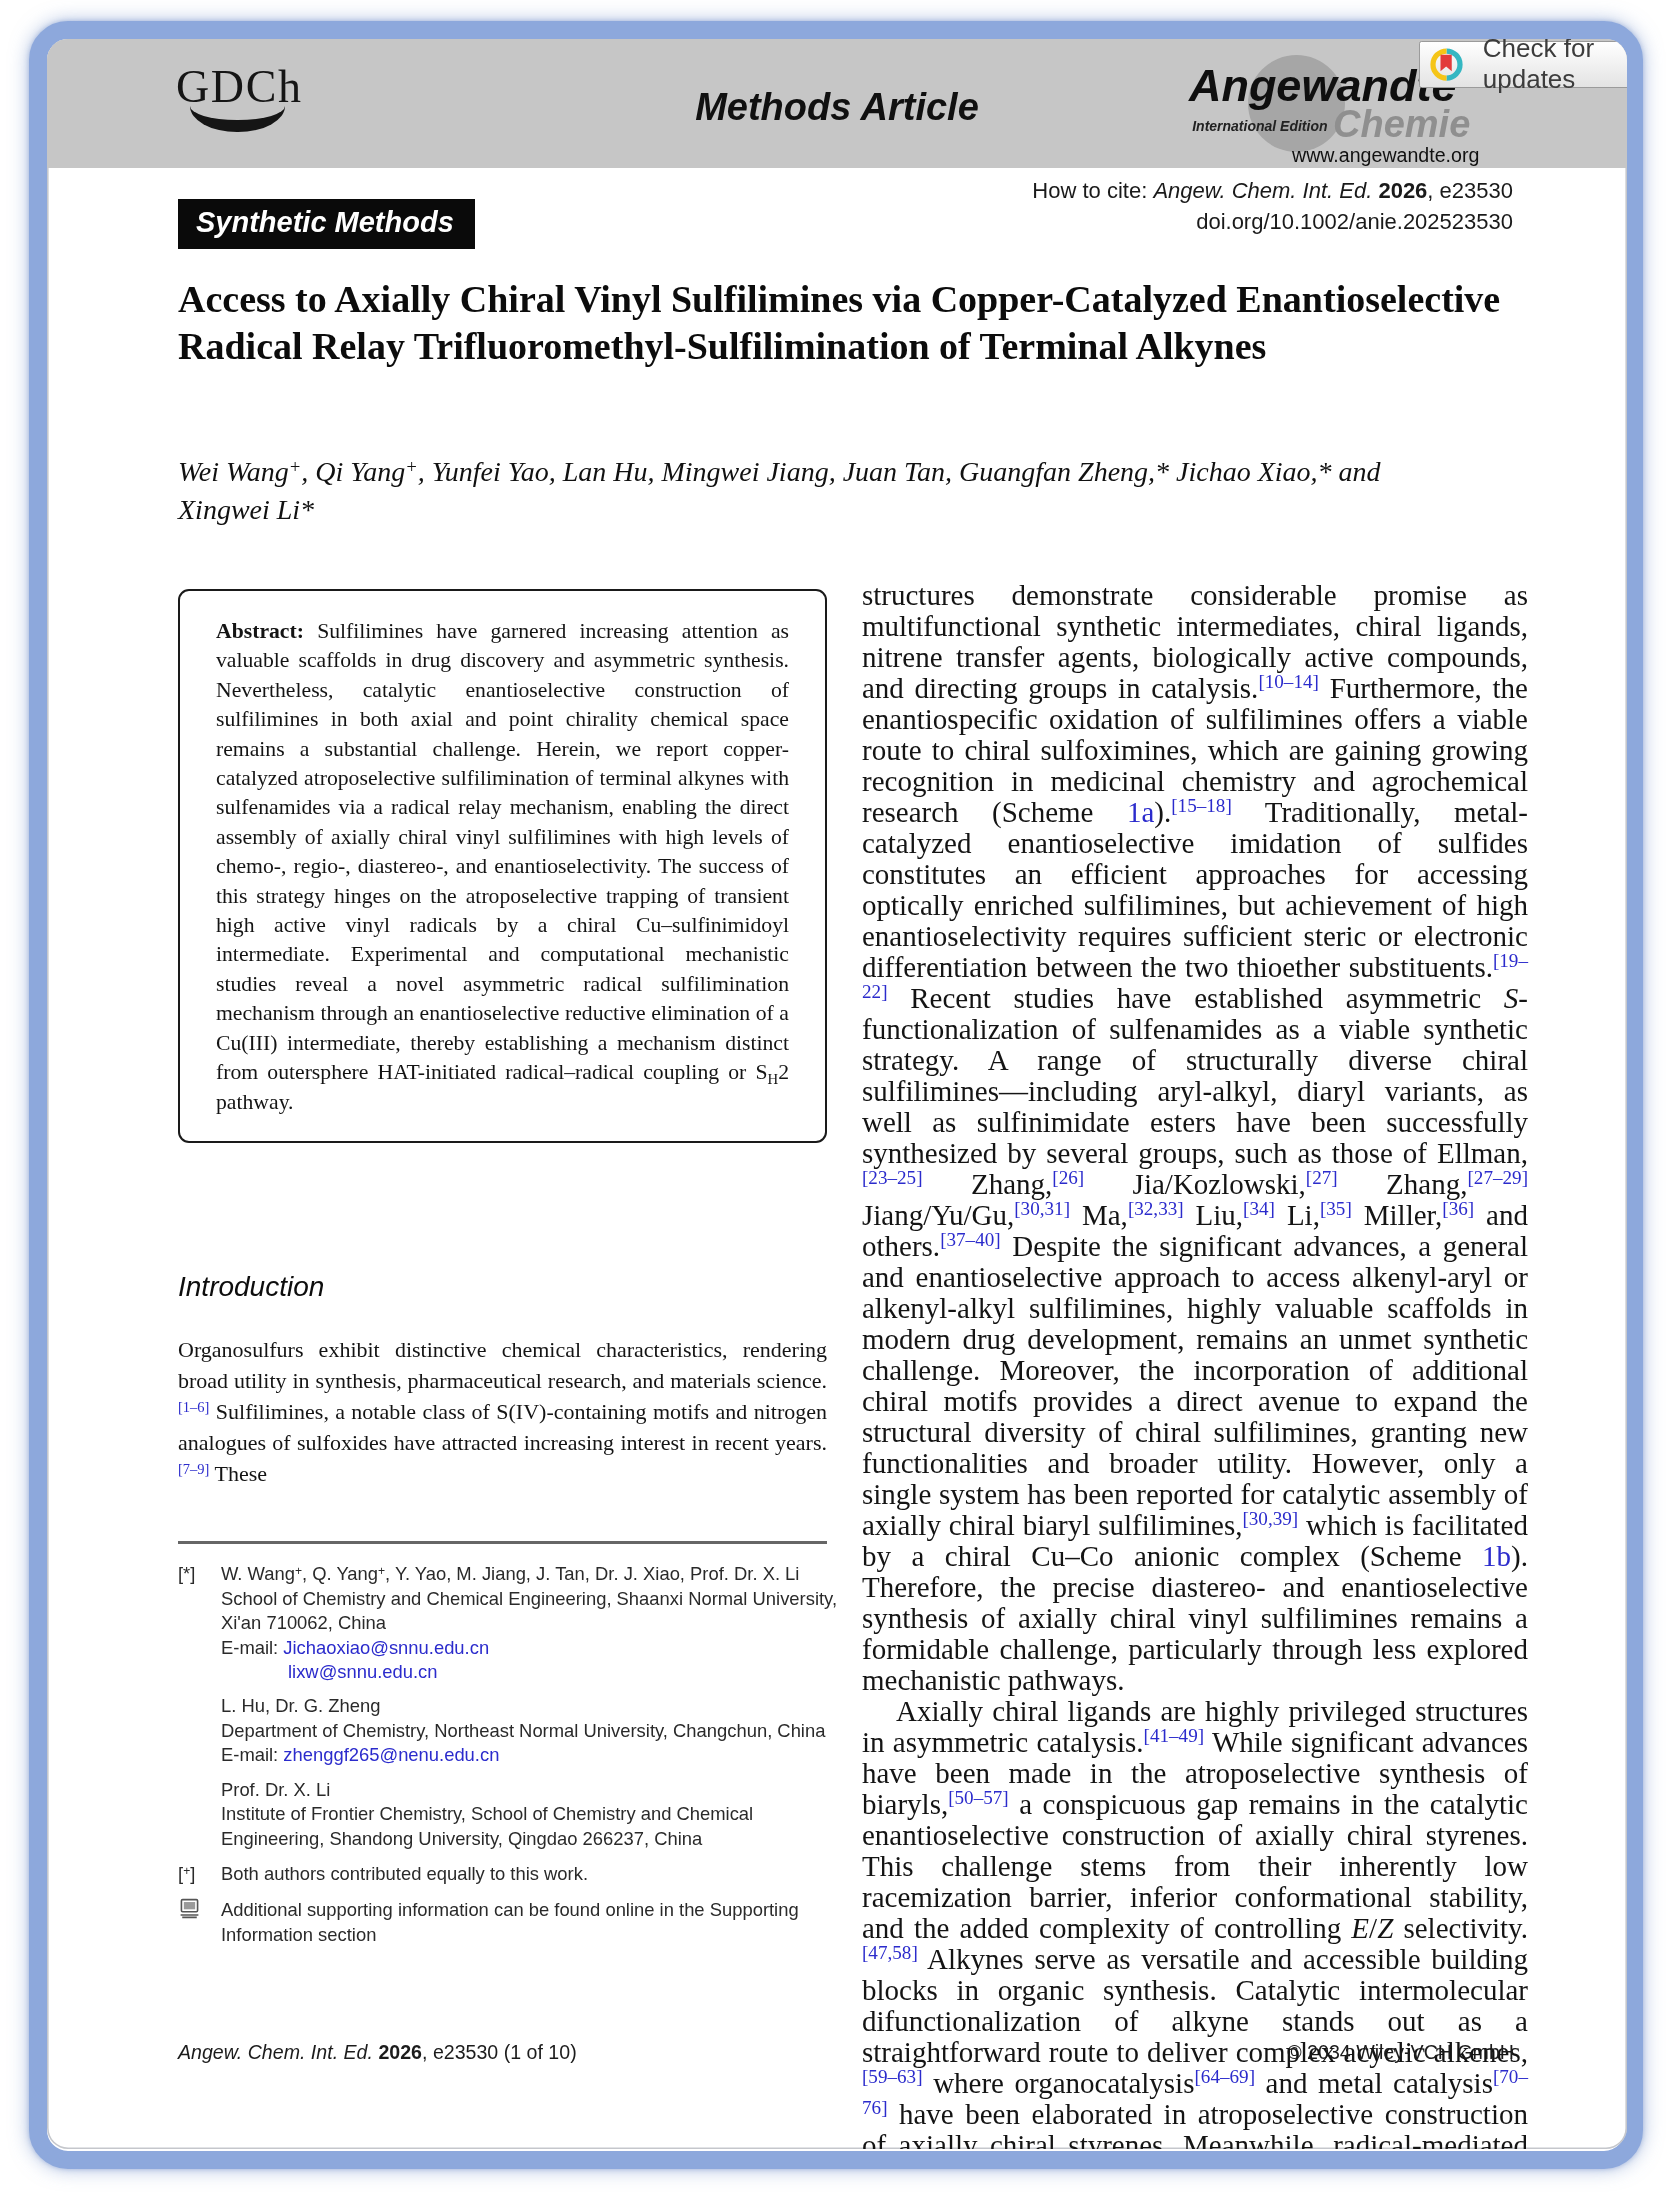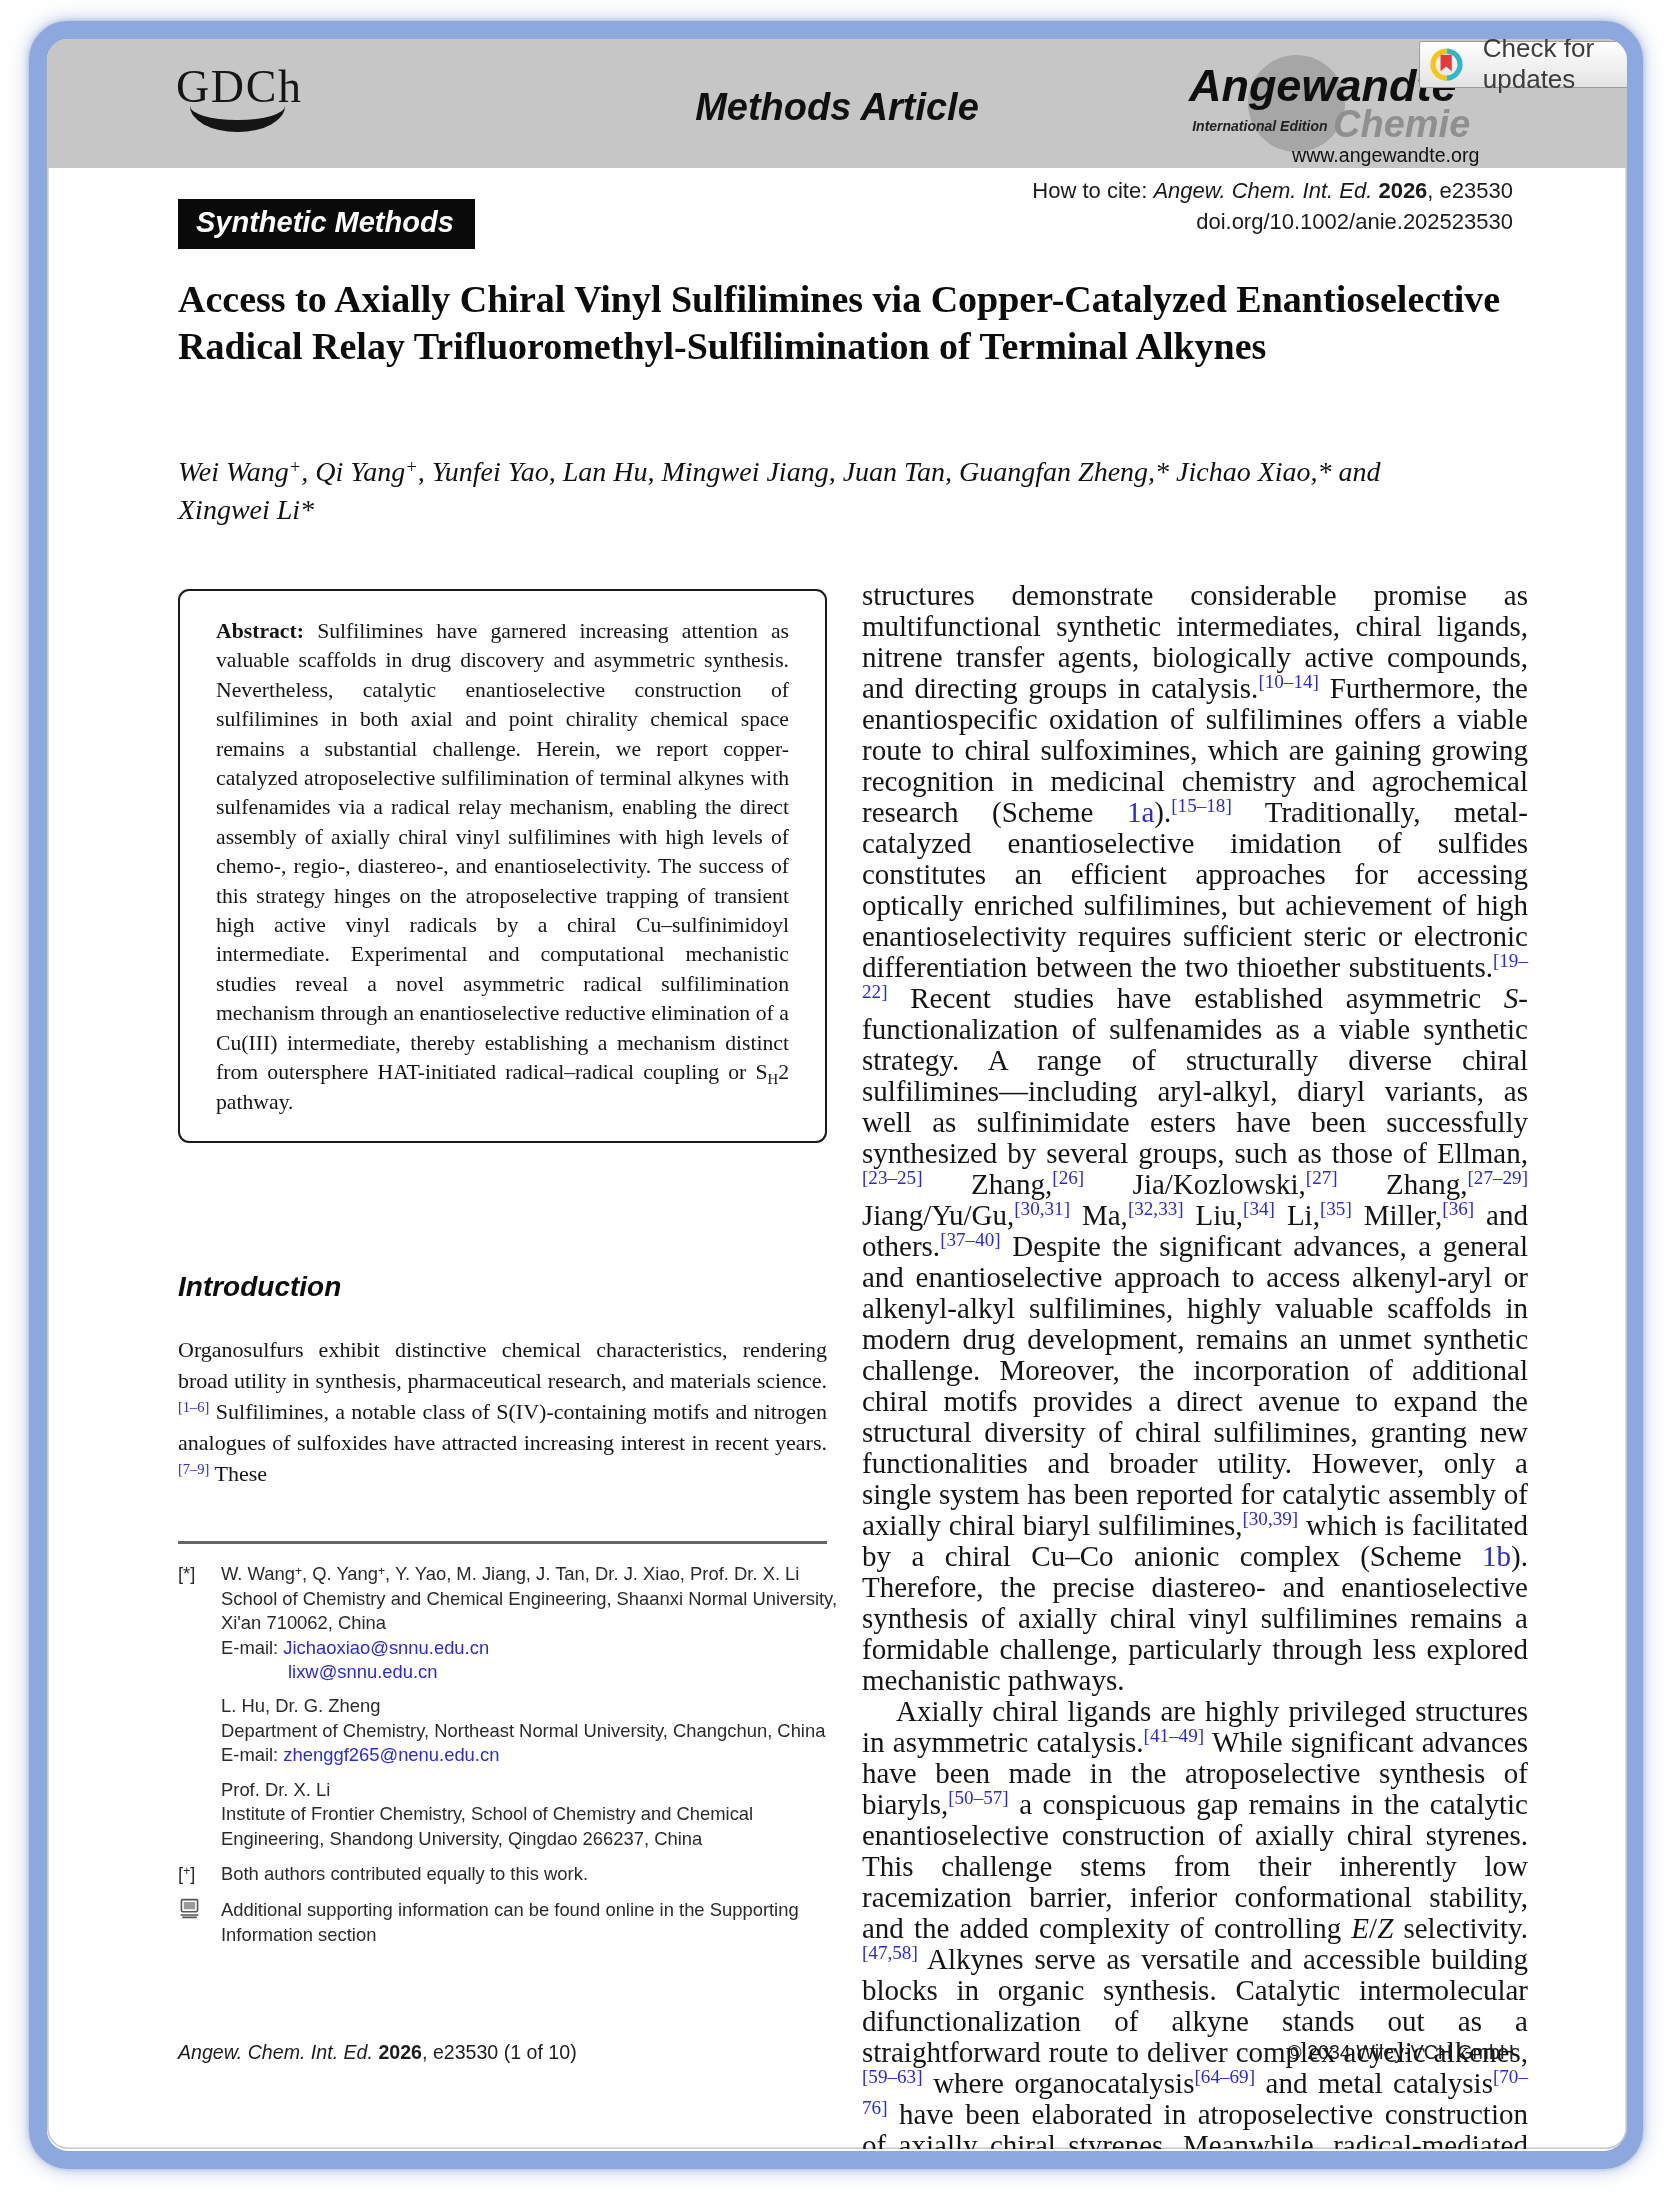--- a/index.html
+++ b/index.html
@@ -53,21 +53,21 @@
            font-style:italic;font-size:28px;line-height:38px;color:#111;}
   
   .abstract{position:absolute;left:131px;top:550px;width:649px;
             border:2.5px solid #1a1a1a;border-radius:11px;padding:26px 36px 24.5px;
             font-size:21.7px;line-height:29.4px;text-align:justify;}
   
   .rightcol{position:absolute;left:803px;top:541px;width:666px;
             font-size:29px;line-height:31px;text-align:justify;margin-left:12px;}
   .rightcol .p2{text-indent:34px;}
   .intro-head{position:absolute;left:131px;top:1232px;
-              font-family:"Liberation Sans",sans-serif;font-weight:700;font-style:italic;font-size:28px;color:#0d0d0d;}
+              font-family:"Liberation Sans",sans-serif;font-weight:400;font-style:italic;font-size:28px;color:#0d0d0d;}
   .intro-p{position:absolute;left:131px;top:1295px;width:649px;
            font-size:22px;line-height:31px;text-align:justify;}
   .fn-rule{position:absolute;left:131px;top:1502px;width:649px;height:2.5px;background:#666;}
   
   .fns{position:absolute;left:131px;top:1523px;width:661px;
        font-family:"Liberation Sans",sans-serif;font-size:18.4px;line-height:24.5px;color:#2a2a2a;}
   .fn-row{display:flex;margin-bottom:11.4px;}
   .fn-m{width:43px;flex:none;}
   .fn-b{flex:1;}
   .fn-gap{height:9.8px;}

